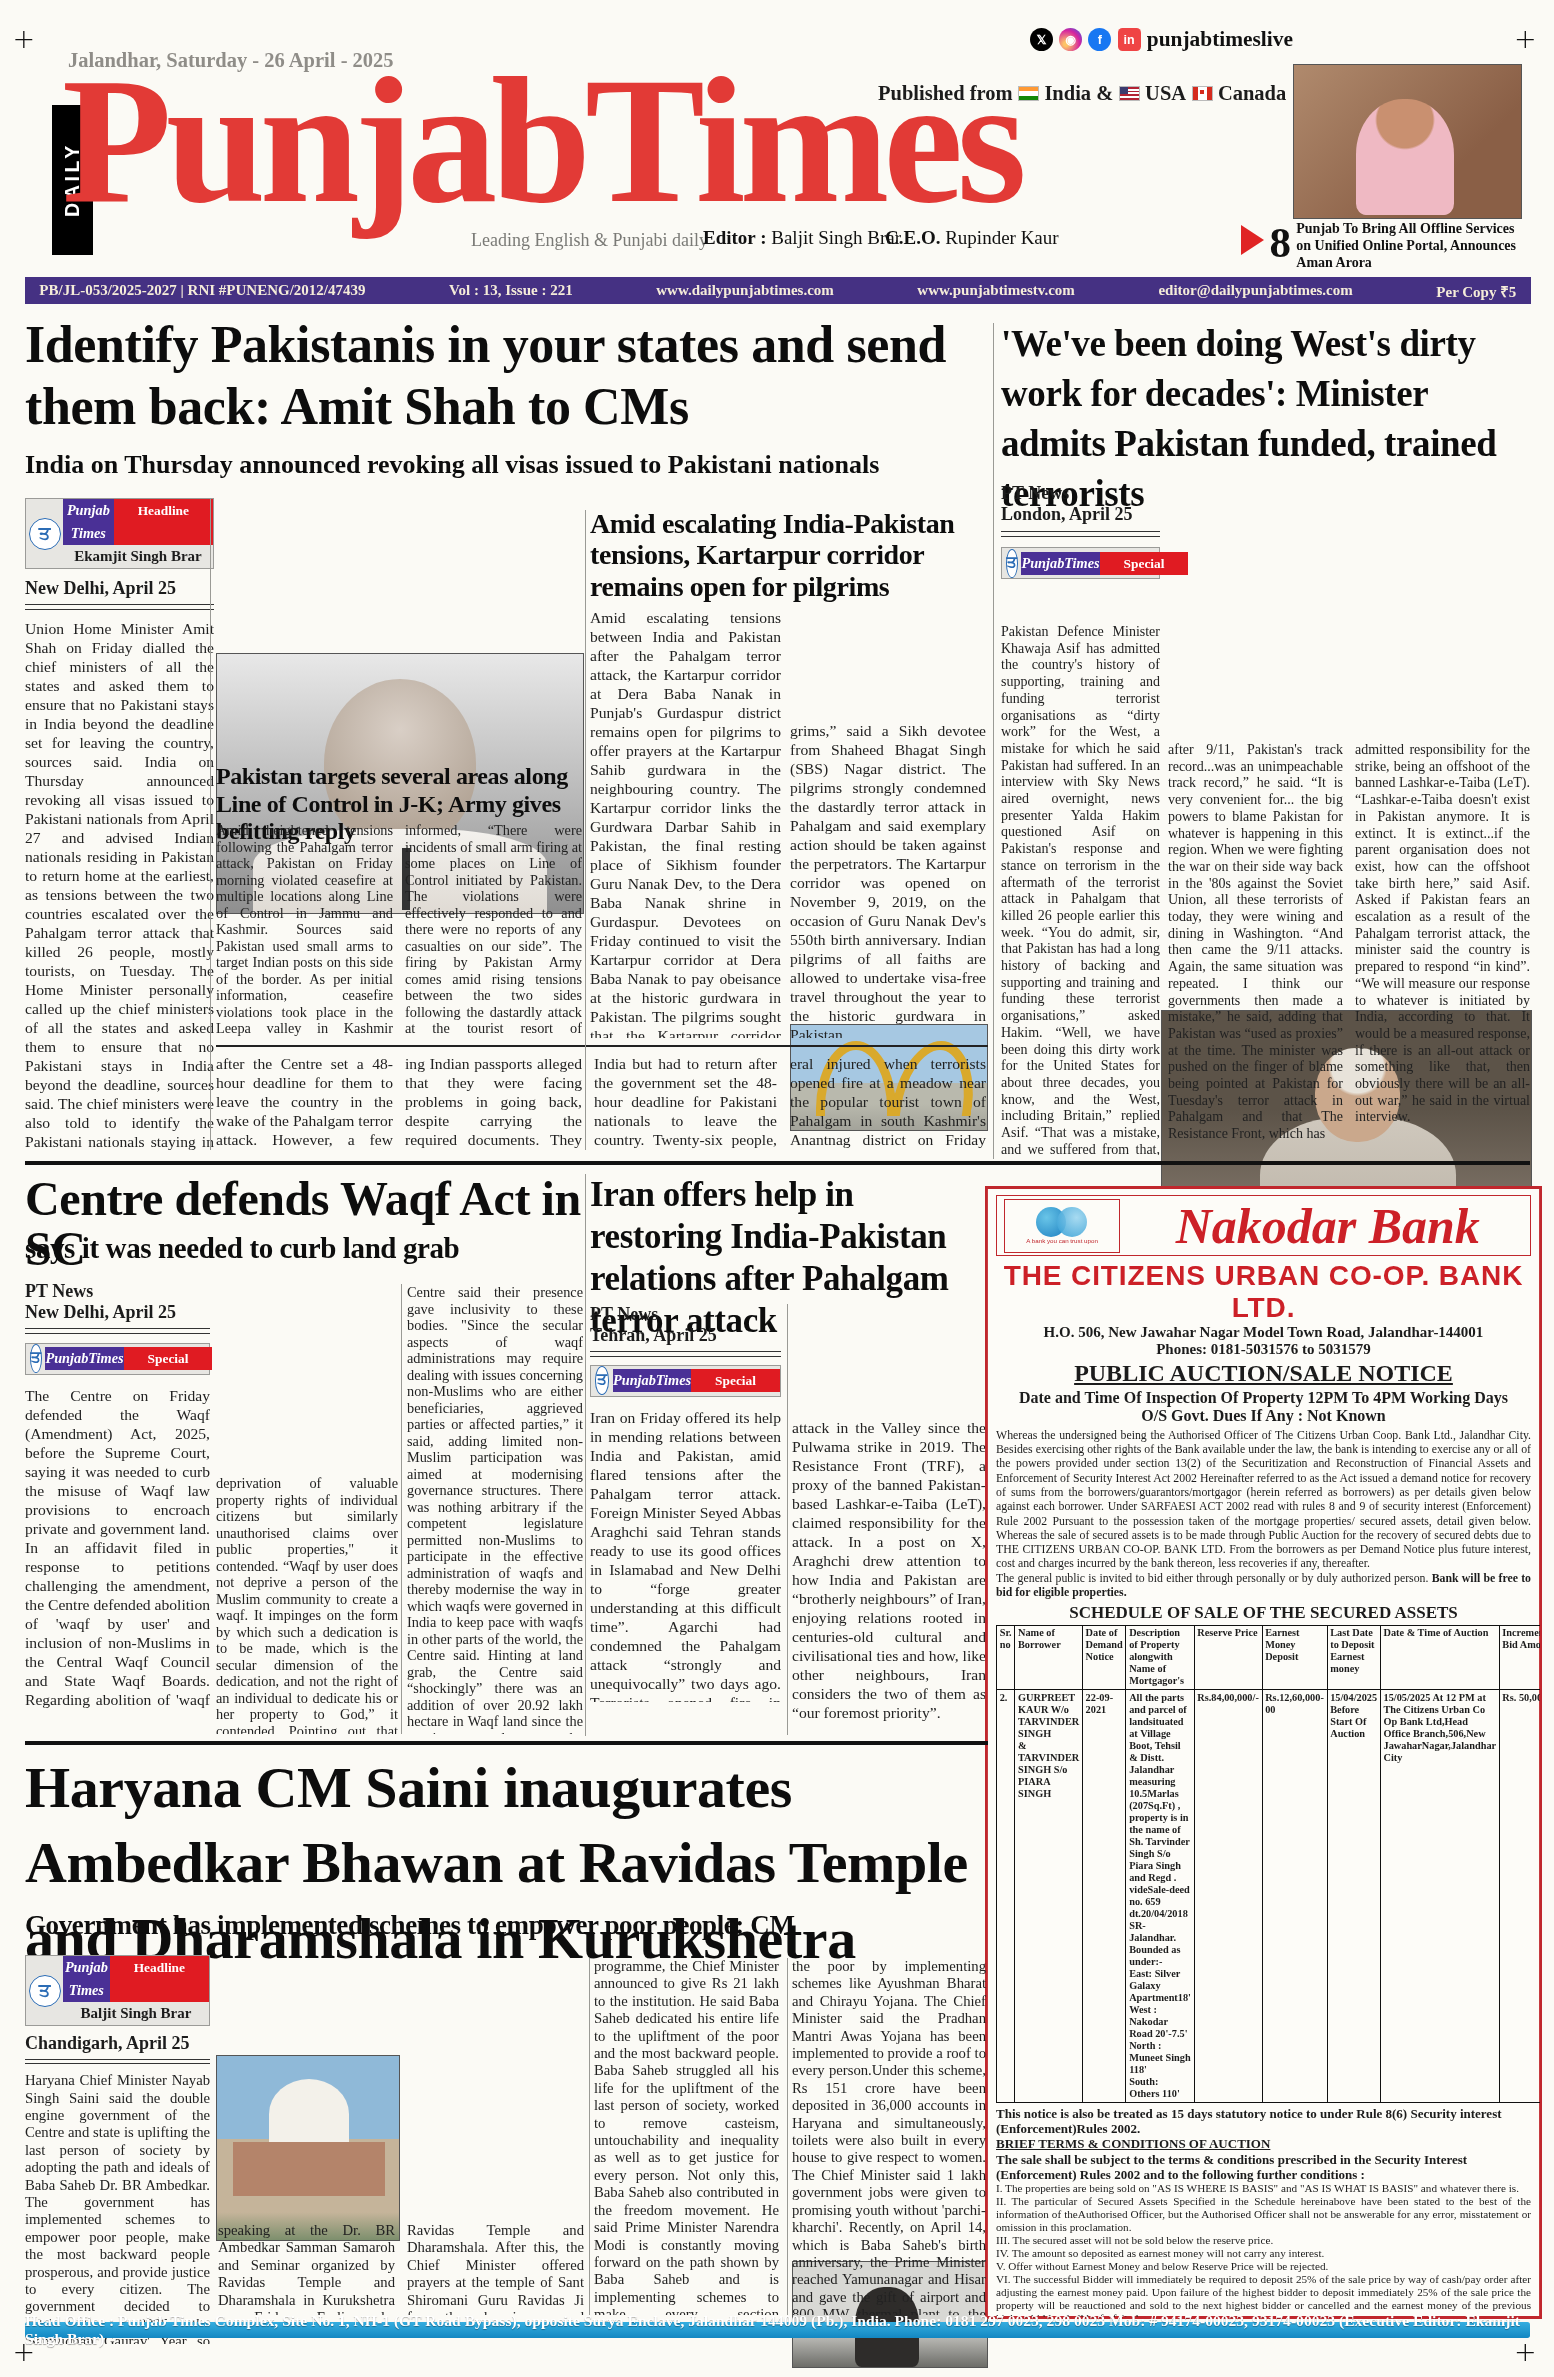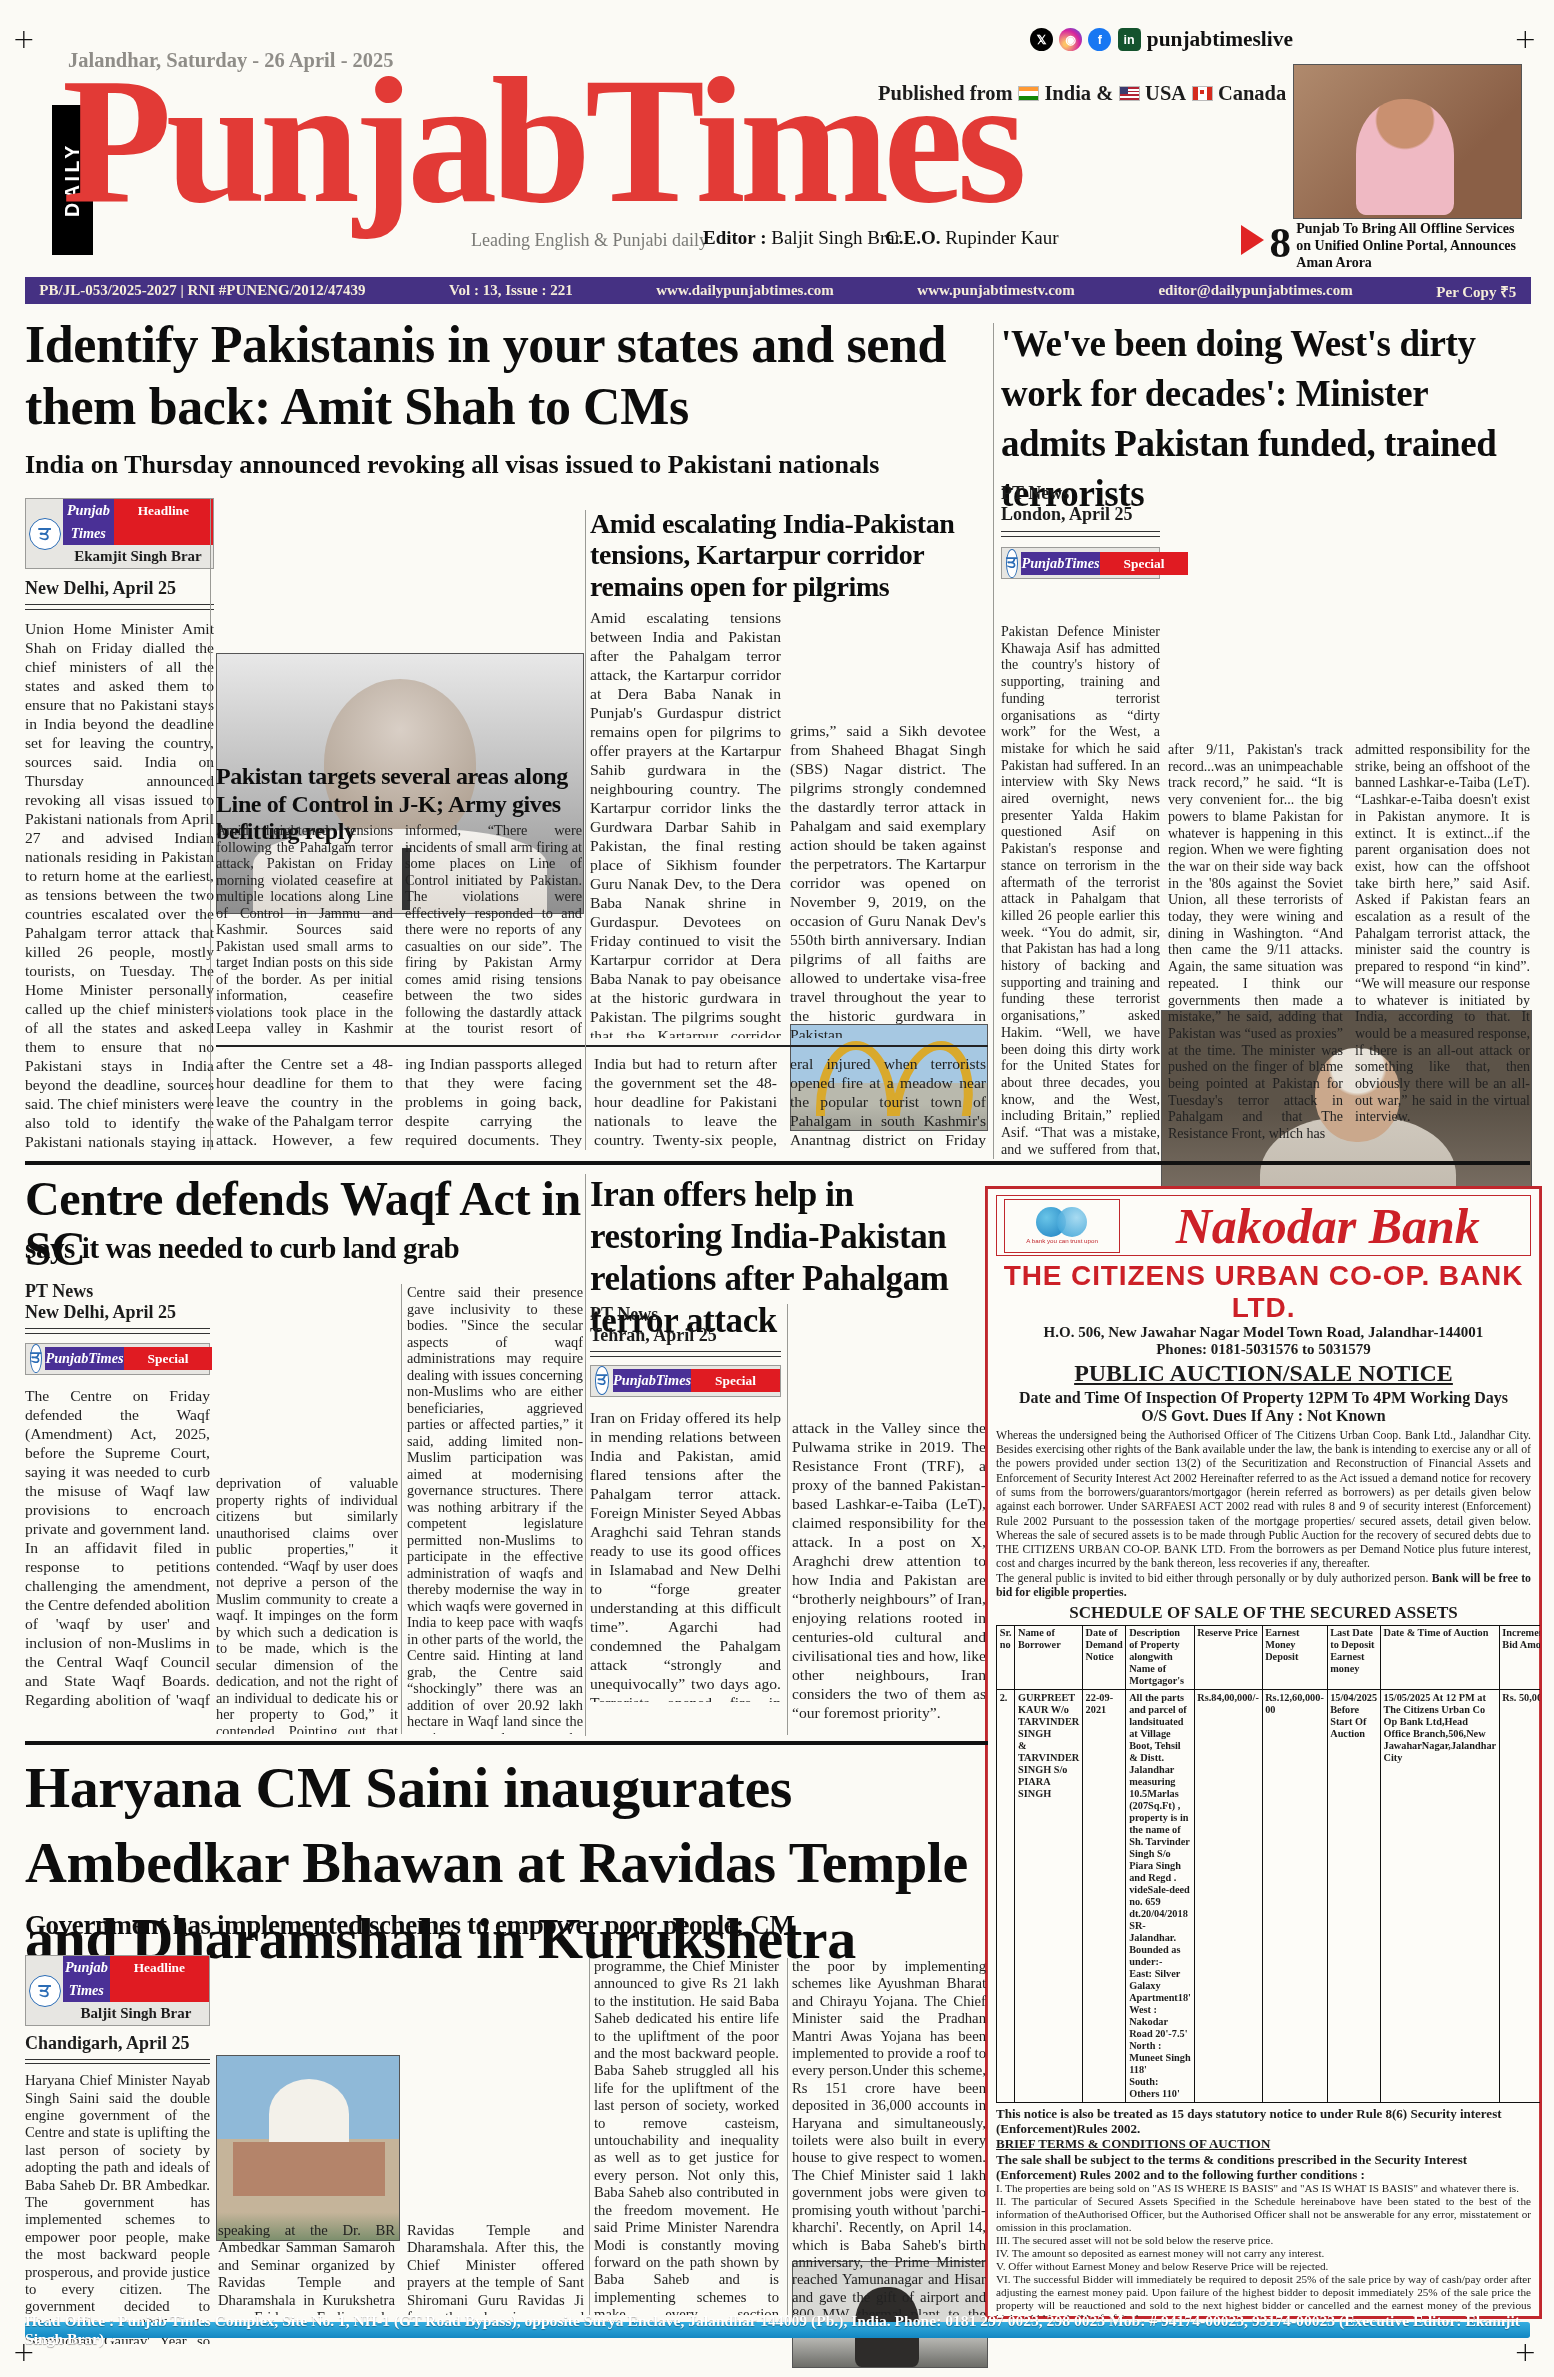--- a/index.html
+++ b/index.html
@@ -5,21 +5,21 @@
   html,body{margin:0;padding:0;background:#dddcd6;}
   .page{position:relative;width:1554px;height:2377px;background:#fbfaf5;font-family:"Liberation Serif",serif;color:#1c1c1c;overflow:hidden;margin:0 auto;}
   .abs{position:absolute;}
   .crop{position:absolute;font:300 27px/27px "DejaVu Sans",sans-serif;color:#111;}
   
   .social{display:flex;align-items:center;gap:6.2px;}
   .sicon{width:23px;height:23px;border-radius:50%;color:#fff;display:flex;align-items:center;justify-content:center;font:bold 12.5px "Liberation Sans",sans-serif;}
   .s-x{background:#000;}
   .s-ig{background:radial-gradient(circle at 30% 70%,#fdc468 10%,#d6249f 60%,#285aeb);}
   .s-fb{background:#1877f2;}
-  .s-in{background:#14532d;border-radius:4.5px;}
+  .s-in{background:#ef4444;border-radius:4.5px;}
   .shandle{font:bold 21.4px "Liberation Serif",serif;color:#111;}
   .topdate{font:bold 20.5px "Liberation Serif",serif;color:#8f8d88;}
   .daily{background:#000;color:#fff;writing-mode:vertical-rl;transform:rotate(180deg);text-align:center;font:bold 19.6px/41px "Liberation Sans",sans-serif;letter-spacing:3.6px;}
   .mast{font:bold 180px/0.93 "Liberation Serif",serif;color:#e23a36;letter-spacing:-6.2px;white-space:nowrap;}
   .pubfrom{font:bold 20.5px "Liberation Serif",serif;display:flex;align-items:center;gap:5.4px;white-space:nowrap;}
   .flag{display:inline-block;width:19px;height:12.5px;border:0.9px solid #bbb;}
   .f-in{background:linear-gradient(to bottom,#f93 0 33%,#fff 33% 66%,#128807 66%);}
   .f-us{background:repeating-linear-gradient(to bottom,#b22234 0 1.8px,#fff 1.8px 3.6px);position:relative;}
   .f-us:after{content:"";position:absolute;left:0;top:0;width:8px;height:7.1px;background:#3c3b6e;}
   .f-ca{background:linear-gradient(to right,#d52b1e 0 26%,#fff 26% 74%,#d52b1e 74%);position:relative;}

